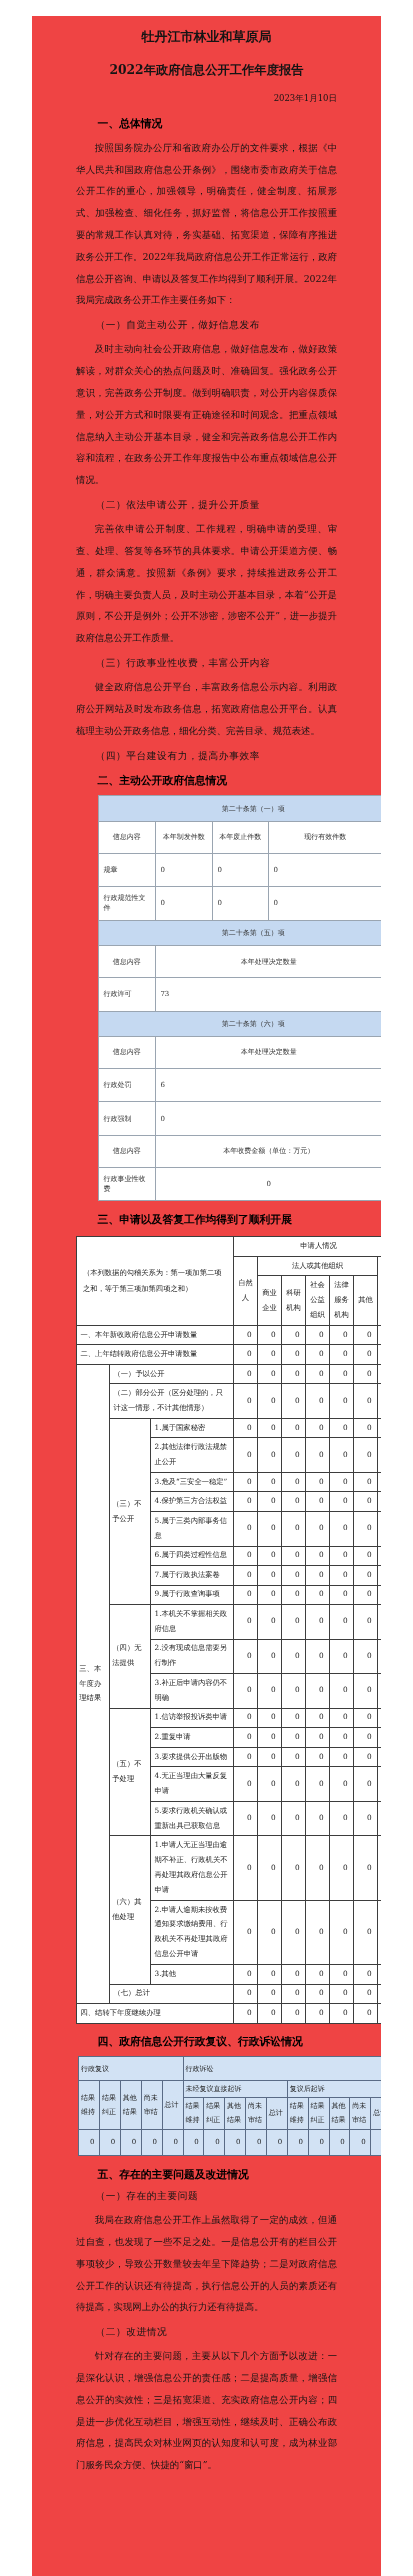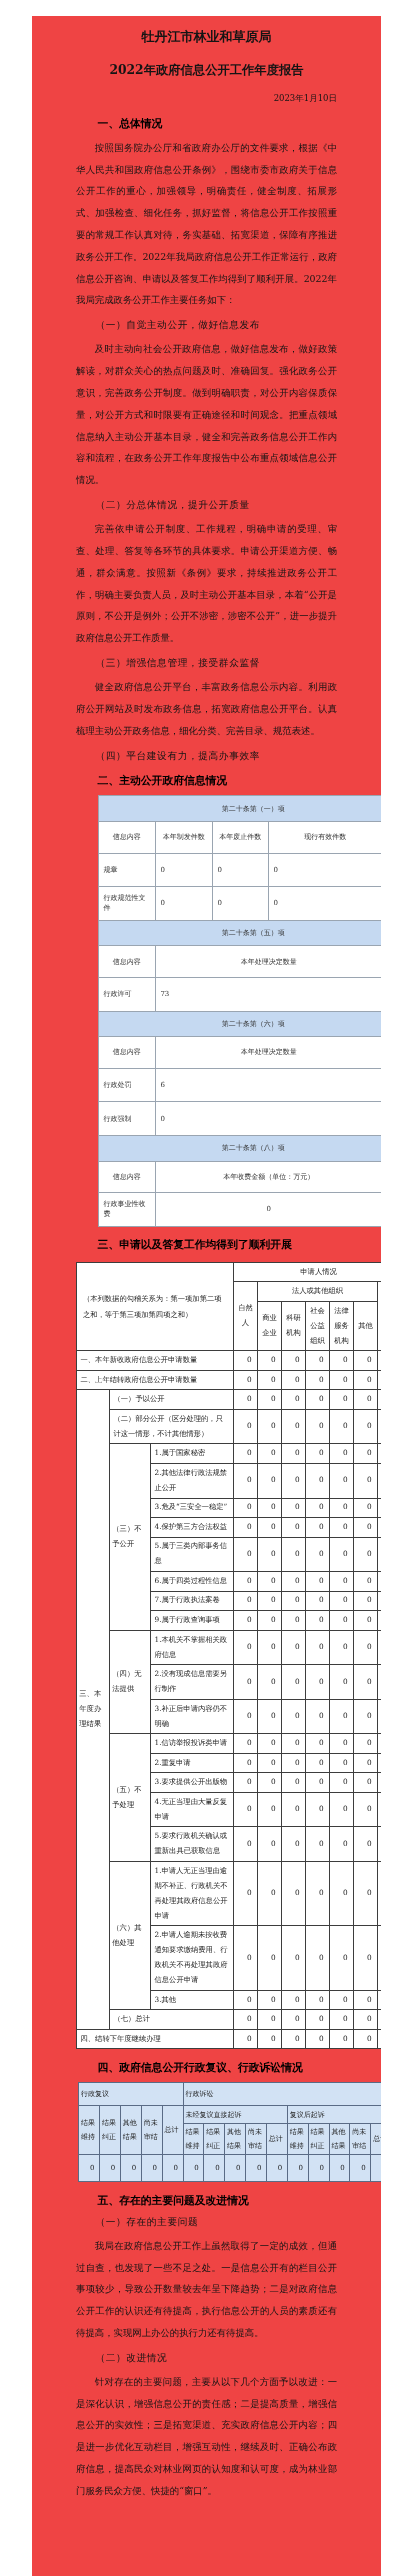--- a/index.html
+++ b/index.html
@@ -52,24 +52,24 @@
     <div class="title2">2022年政府信息公开工作年度报告</div>
     <div class="date">2023年1月10日</div>
 
 
     <h2 class="sec">一、总体情况</h2>
     <p class="body">按照国务院办公厅和省政府办公厅的文件要求，根据《中华人民共和国政府信息公开条例》，围绕市委市政府关于信息公开工作的重心，加强领导，明确责任，健全制度、拓展形式、加强检查、细化任务，抓好监督，将信息公开工作按照重要的常规工作认真对待，务实基础、拓宽渠道，保障有序推进政务公开工作。2022年我局政府信息公开工作正常运行，政府信息公开咨询、申请以及答复工作均得到了顺利开展。2022年我局完成政务公开工作主要任务如下：</p>
 
     <h3 class="sub">（一）自觉主动公开，做好信息发布</h3>
     <p class="body">及时主动向社会公开政府信息，做好信息发布，做好政策解读，对群众关心的热点问题及时、准确回复。强化政务公开意识，完善政务公开制度。做到明确职责，对公开内容保质保量，对公开方式和时限要有正确途径和时间观念。把重点领域信息纳入主动公开基本目录，健全和完善政务信息公开工作内容和流程，在政务公开工作年度报告中公布重点领域信息公开情况。</p>
 
-    <h3 class="sub">（二）分总体情况，提升公开质量</h3>
+    <h3 class="sub">（二）依法申请公开，提升公开质量</h3>
     <p class="body">完善依申请公开制度、工作规程，明确申请的受理、审查、处理、答复等各环节的具体要求。申请公开渠道方便、畅通，群众满意。按照新《条例》要求，持续推进政务公开工作，明确主要负责人员，及时主动公开基本目录，本着“公开是原则，不公开是例外；公开不涉密，涉密不公开”，进一步提升政府信息公开工作质量。</p>
 
-    <h3 class="sub">（三）增强信息管理，接受群众监督</h3>
+    <h3 class="sub">（三）行政事业性收费，丰富公开内容</h3>
     <p class="body">健全政府信息公开平台，丰富政务信息公示内容。利用政府公开网站及时发布政务信息，拓宽政府信息公开平台。认真梳理主动公开政务信息，细化分类、完善目录、规范表述。</p>
 
     <h3 class="sub">（四）平台建设有力，提高办事效率</h3>
 
     <h2 class="sec">二、主动公开政府信息情况</h2>
 
     <table class="t1">
       <colgroup>
           <col style="width:57px">
           <col style="width:57px">
@@ -120,23 +120,20 @@
       </tr>
       <tr>
         <td class="lab">行政处罚</td>
         <td class="val" colspan="3">6</td>
       </tr>
       <tr>
         <td class="lab">行政强制</td>
         <td class="val" colspan="3">0</td>
       </tr>
 
-      <tr>
-            <td class="hdr" colspan="4">第二十条第（八）项</td>
-          </tr>
       <tr>
         <td class="colh">信息内容</td>
         <td class="colh" colspan="3">本年收费金额（单位：万元）</td>
       </tr>
       <tr>
         <td class="lab">行政事业性收费</td>
         <td class="valc" colspan="3">0</td>
       </tr>
     </tbody>
       </table>

